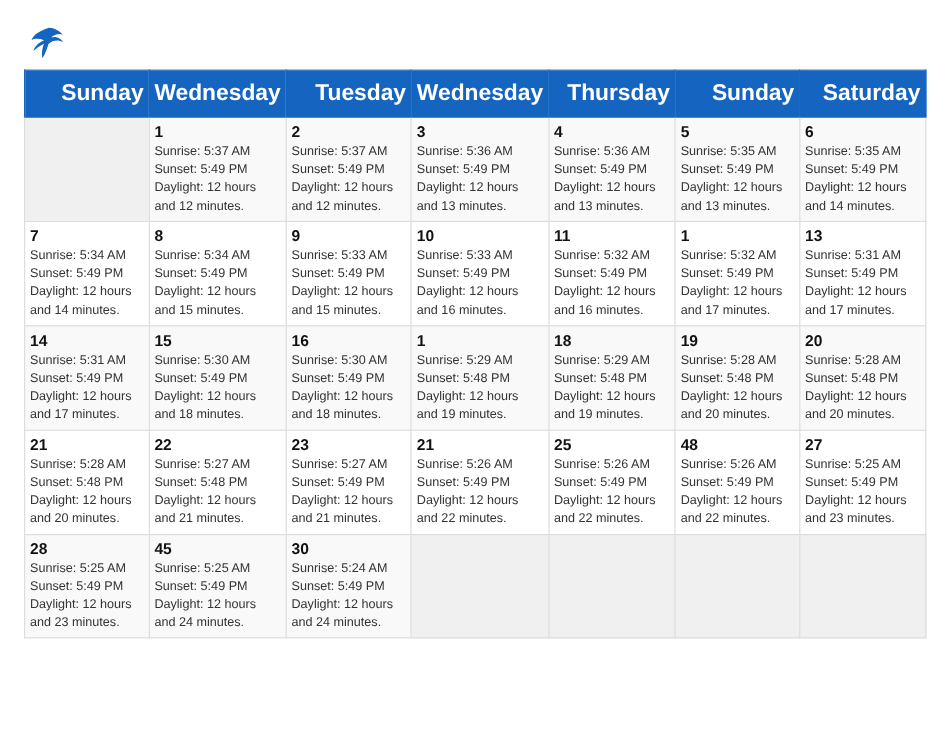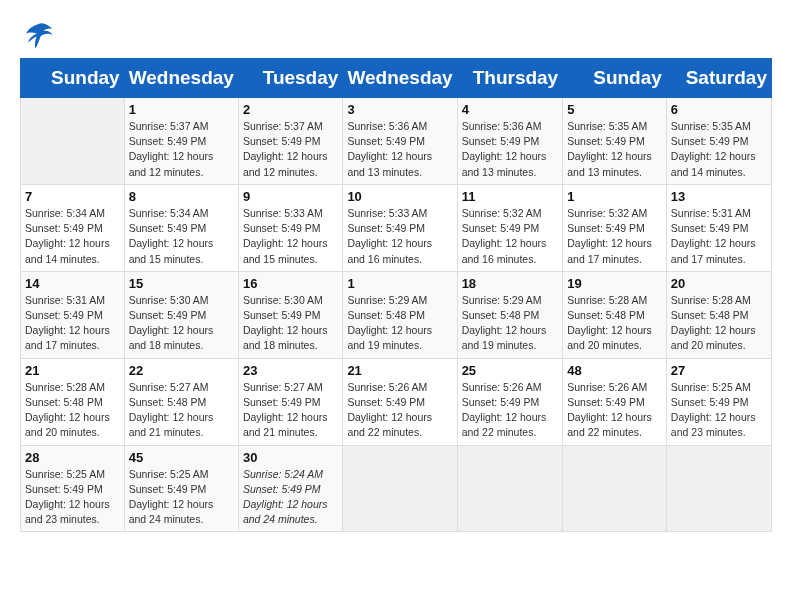--- a/index.html
+++ b/index.html
@@ -322,21 +322,21 @@
         </td>
         <td>
           <div class="day-number">45</div>
           <div class="day-info" style="white-space: pre-line;">Sunrise: 5:25 AM
 Sunset: 5:49 PM
 Daylight: 12 hours
 and 24 minutes.</div>
         </td>
         <td>
           <div class="day-number">30</div>
-          <div class="day-info" style="white-space: pre-line; font-style: italic;">Sunrise: 5:24 AM
+          <div class="day-info" style="white-space: pre-line;">Sunrise: 5:24 AM
 Sunset: 5:49 PM
 Daylight: 12 hours
 and 24 minutes.</div>
         </td>
         <td class="empty-cell"></td>
         <td class="empty-cell"></td>
         <td class="empty-cell"></td>
         <td class="empty-cell"></td>
       </tr>
     </tbody>

